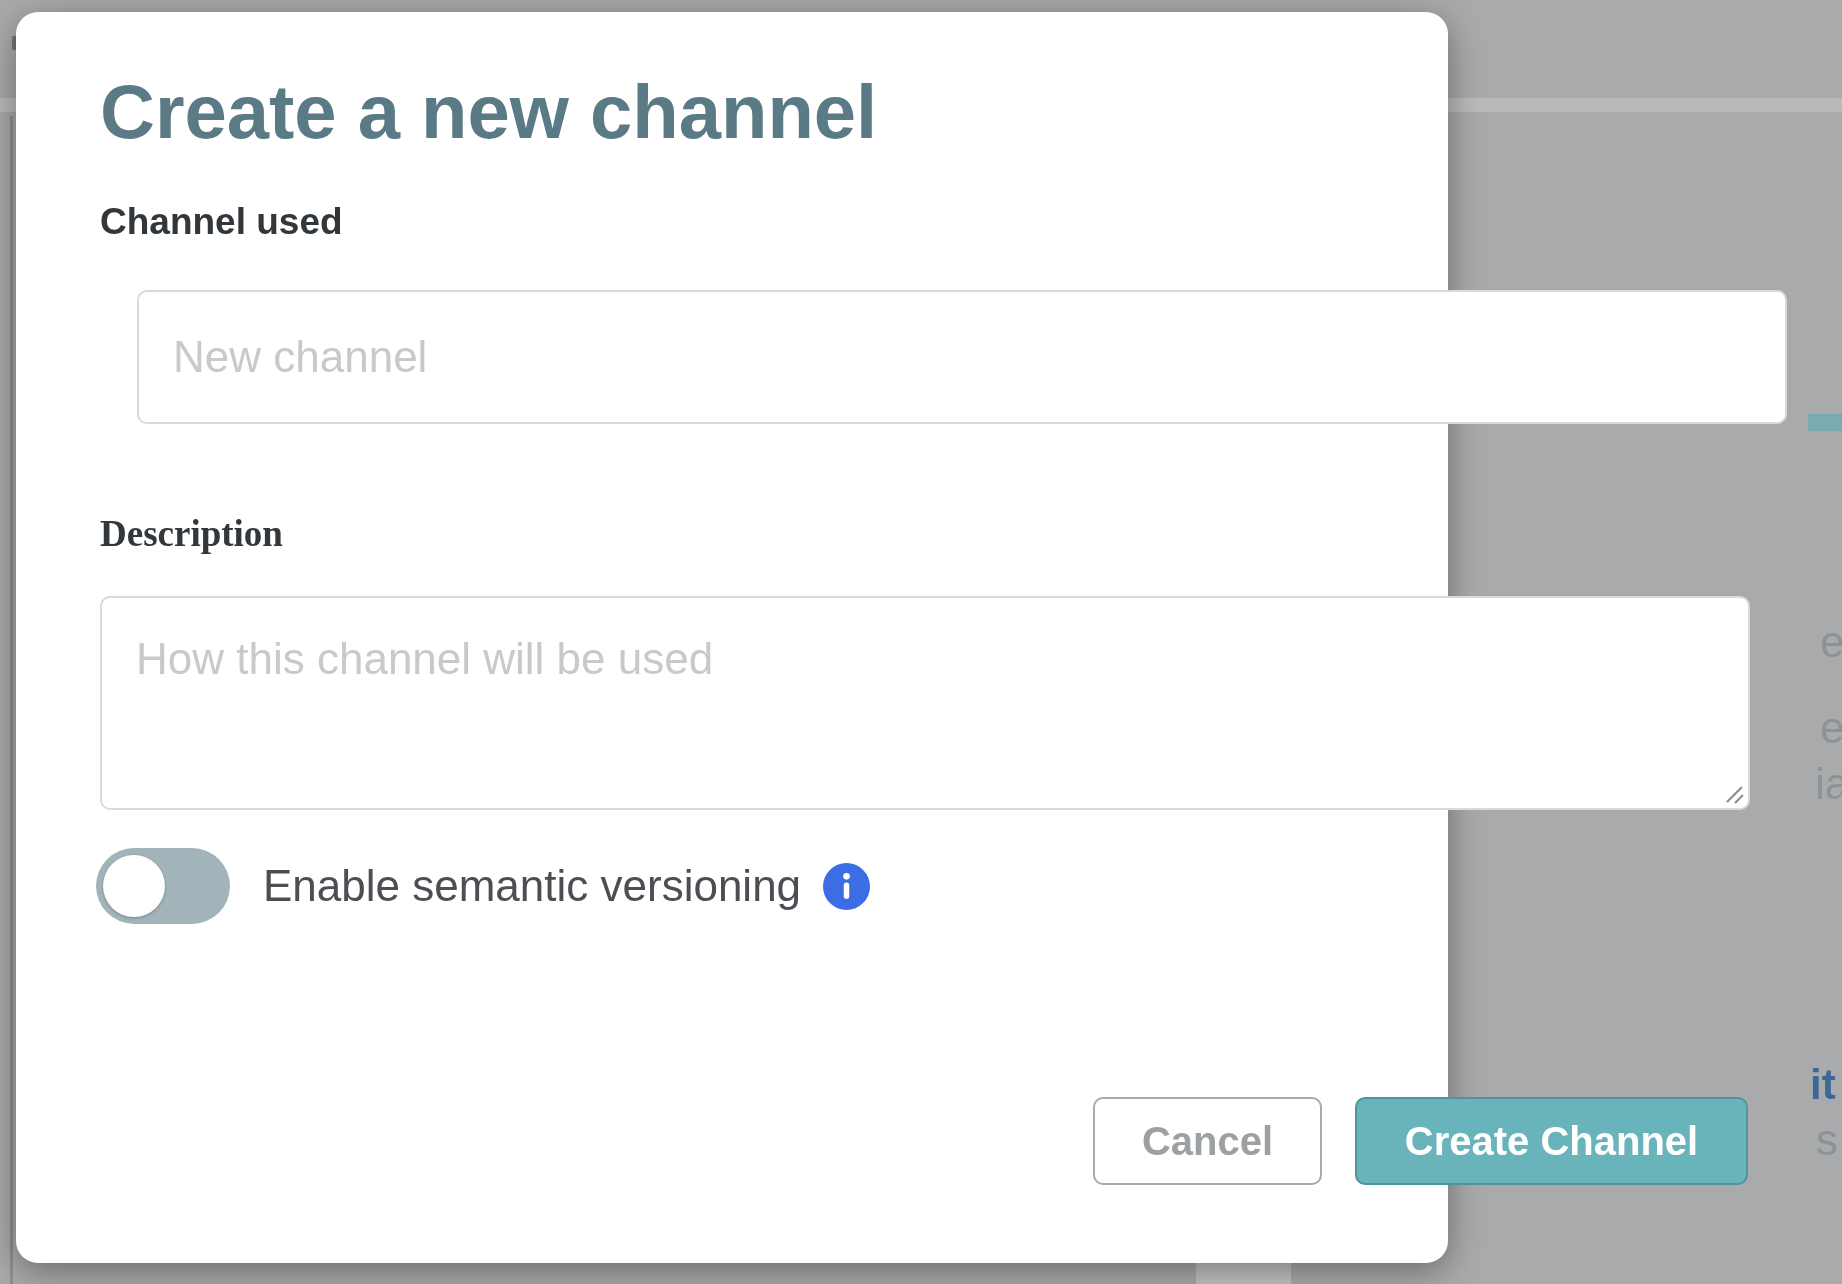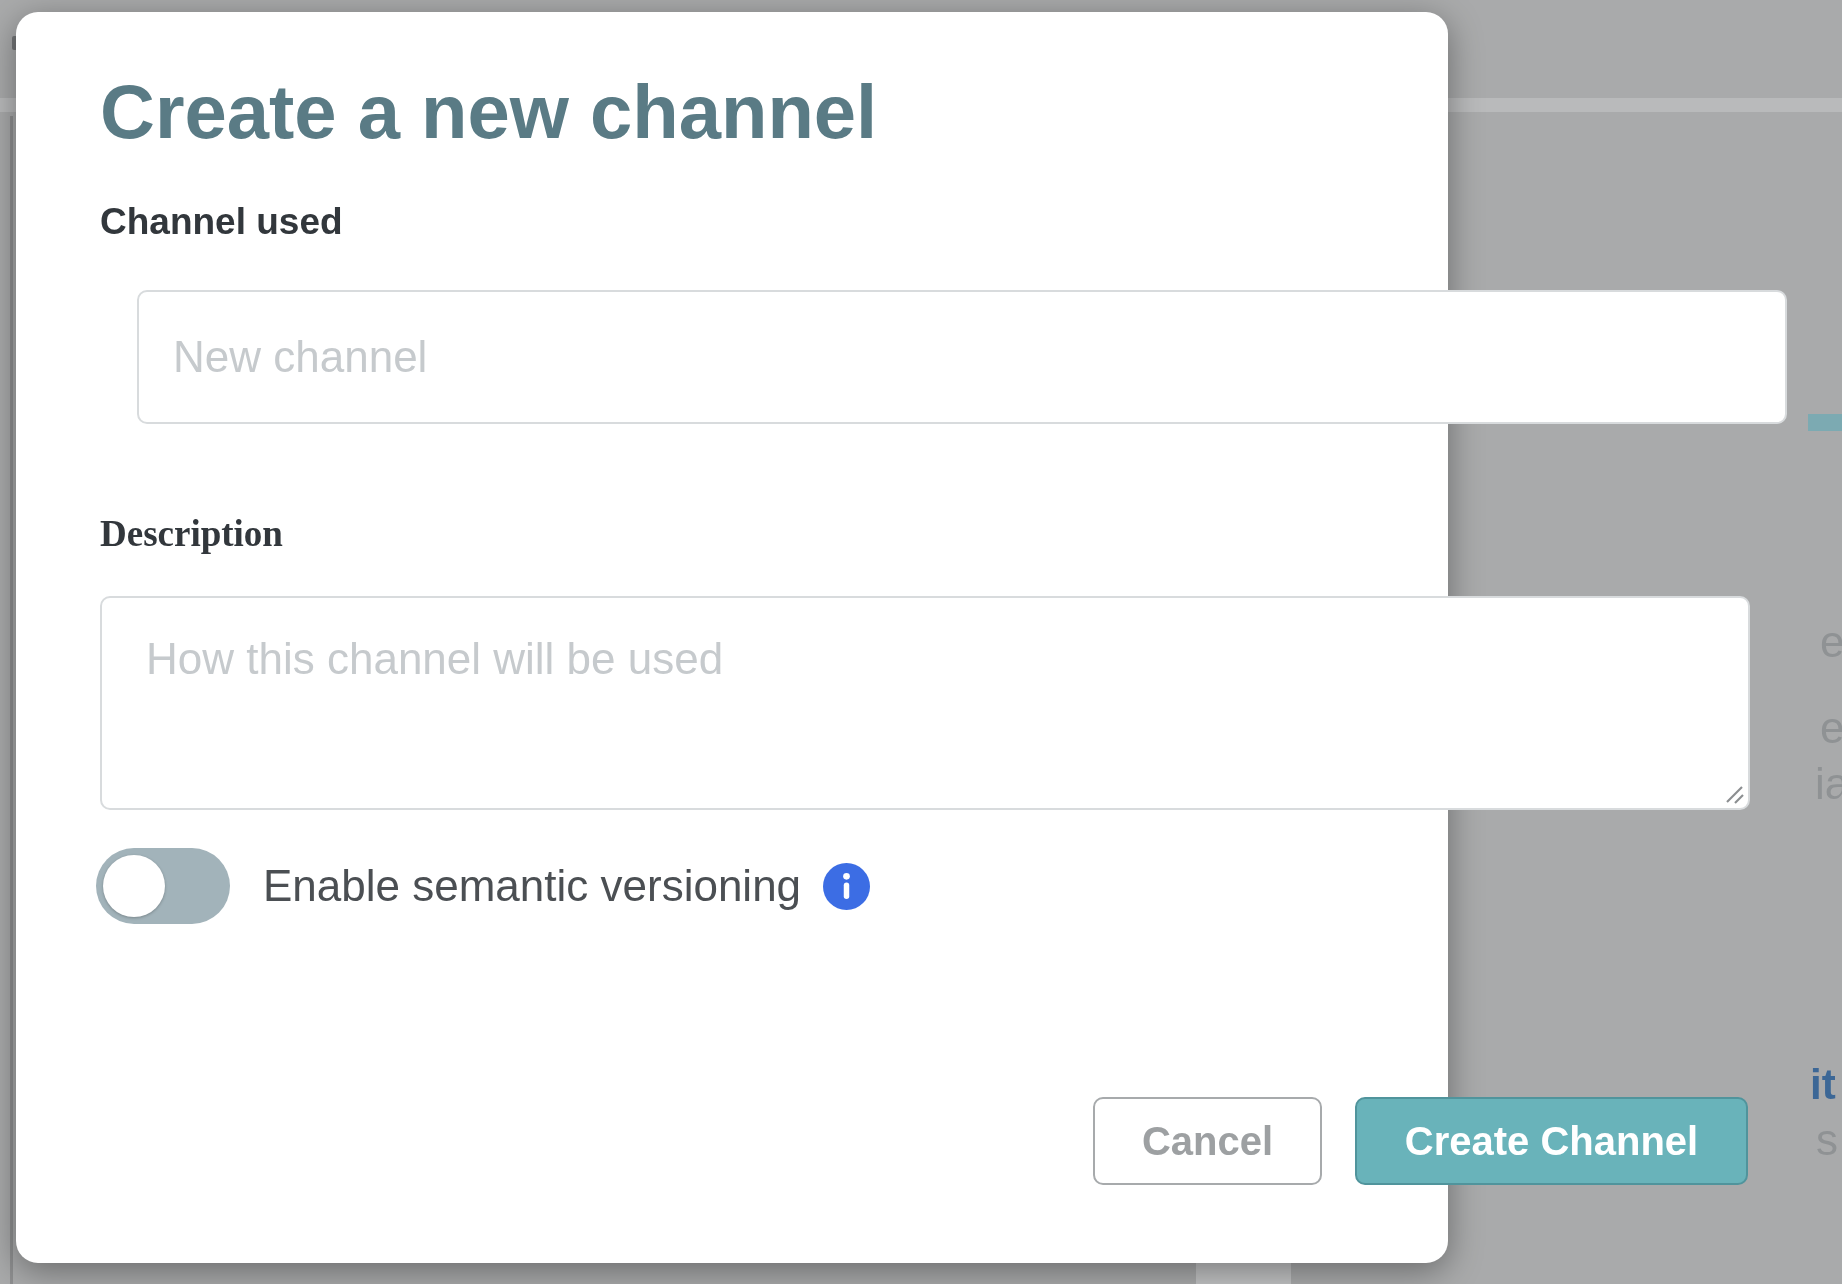--- a/index.html
+++ b/index.html
@@ -43,21 +43,21 @@
     border:2px solid #d8dbdd;border-radius:10px;background:#fff;
     font-family:"Liberation Sans", sans-serif;font-size:44px;color:#32373c;
     padding:8px 34px;outline:none;margin-left:37px;
   }
   .input-name{top:278px;height:134px;}
   .desc-wrap{position:absolute;left:84px;top:584px;width:1650px;height:214px;}
   .textarea-desc{
     width:100%;height:100%;box-sizing:border-box;resize:none;
     border:2px solid #d8dbdd;border-radius:10px;background:#fff;
     font-family:"Liberation Sans", sans-serif;font-size:44px;color:#32373c;
-    padding:36px 44px;outline:none;display:block;
+    padding:36px 34px;outline:none;display:block;
   }
   .text-input::placeholder,.textarea-desc::placeholder{color:#c6cacd;opacity:1;}
   .resize-handle{position:absolute;right:6px;bottom:6px;width:18px;height:18px;cursor:nwse-resize;}
 
   .toggle-row{
     position:absolute;left:80px;height:76px;display:flex;align-items:center;
   }
   .row-1{top:836px;}
   .row-2{top:950px;}
   .toggle{

